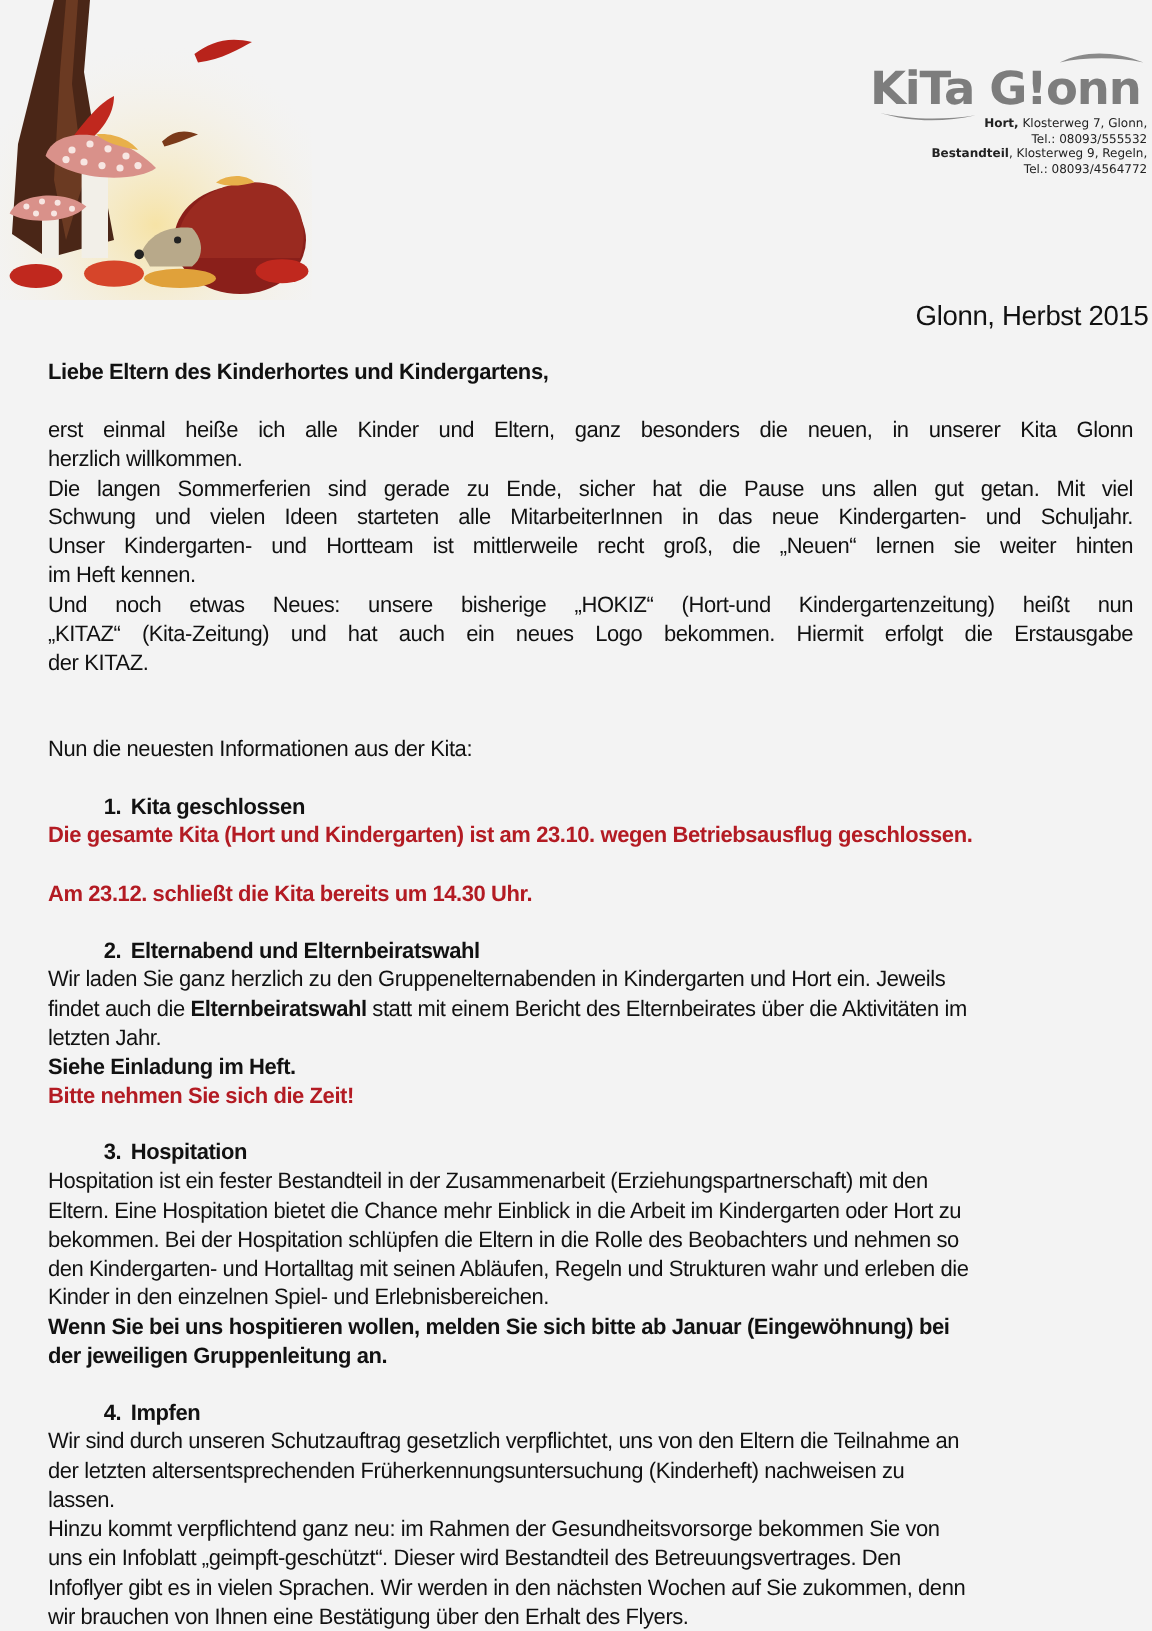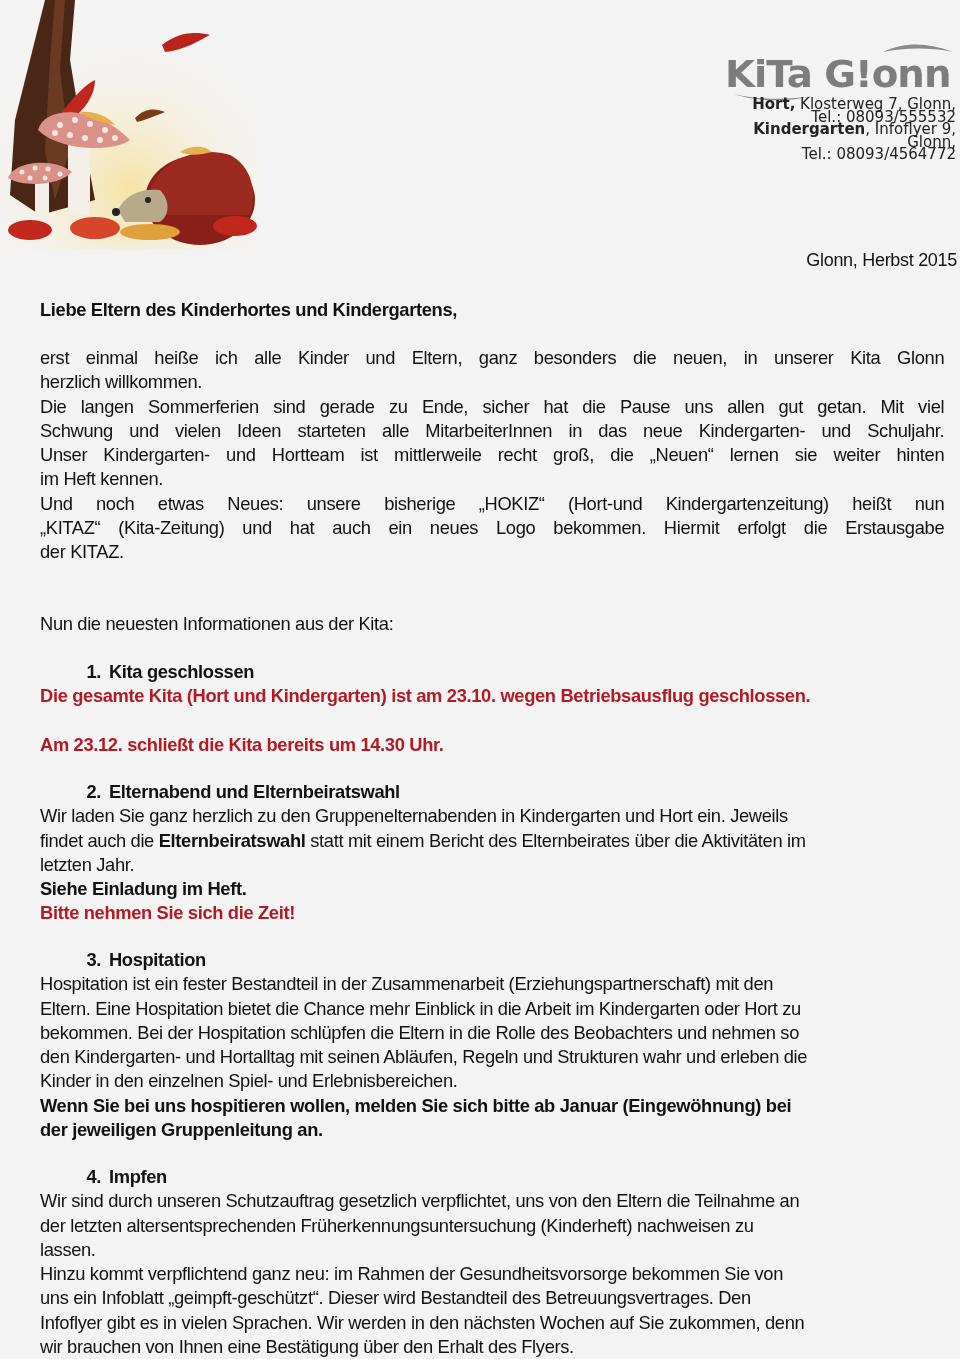--- a/index.html
+++ b/index.html
@@ -15,23 +15,23 @@
   .logo-block { position:absolute; left:725px; top:48px; width:235px; height:100px; }
   .logo-text {
     position:absolute; left:0; top:4px;
     font-family:"DejaVu Sans", sans-serif; font-weight:bold;
     font-size:38px; color:#7d7d7d; letter-spacing:-1px;
     transform:scaleX(1.02); transform-origin:left;
   }
   .logo-swoosh-top { position:absolute; left:158px; top:-6px; width:70px; height:14px; }
   .logo-swoosh-bot { position:absolute; left:8px; top:44px; width:80px; height:10px; }
   .contact { position:absolute; right:4px; top:50px; text-align:right;
-    font-family:"DejaVu Sans", sans-serif; font-size:15px; line-height:12.5px; color:#222; }
+    font-family:"DejaVu Sans", sans-serif; font-size:10px; line-height:12.5px; color:#222; }
   .contact b { font-weight:bold; }
-  .date { position:absolute; right:3px; top:250px; font-size:18px; letter-spacing:-0.3px; }
+  .date { position:absolute; right:3px; top:250px; font-size:23px; letter-spacing:-0.3px; }
   .text {
     position:absolute; left:40px; width:918px;
     font-size:18.6px; line-height:24.3px; letter-spacing:-0.35px;
     transform:scaleX(0.985); transform-origin:left top;
   }
   .line { white-space:nowrap; }
   .justify { text-align:justify; text-align-last:justify; white-space:normal; display:block; }
   .b { font-weight:bold; }
   .red { color:#b31b23; font-weight:bold; }
   .heading { font-weight:bold; }
@@ -102,21 +102,21 @@
     <svg class="logo-swoosh-top" viewBox="0 0 70 14">
       <path d="M0 10 C20 0 45 0 70 10 C45 5 20 6 0 10 Z" fill="#8a8a8a"></path>
     </svg>
     <div class="logo-text">KiTa G!onn</div>
     <svg class="logo-swoosh-bot" viewBox="0 0 80 10">
       <path d="M0 2 C25 8 55 8 80 4 C55 10 25 10 0 2 Z" fill="#8a8a8a"></path>
     </svg>
     <div class="contact">
       <div><b>Hort,</b><span> Klosterweg 7, Glonn,</span></div>
       <div>Tel.: 08093/555532</div>
-      <div><b>Kindergarten</b><span>, Infoflyer 9, Glonn,</span></div>
+      <div><b>Bestandteil</b><span>, Klosterweg 9, Regeln,</span></div>
       <div>Tel.: 08093/4564772</div>
     </div>
   </div>
 
   <div class="date">Glonn, Herbst 2015</div>
 
   <div class="text b" style="top:298px;">Liebe Eltern des Kinderhortes und Kindergartens,</div>
 
   <div class="text" style="top:346px;">
     <div class="line justify">erst einmal heiße ich alle Kinder und Eltern, ganz besonders die neuen, in unserer Kita Glonn</div>

